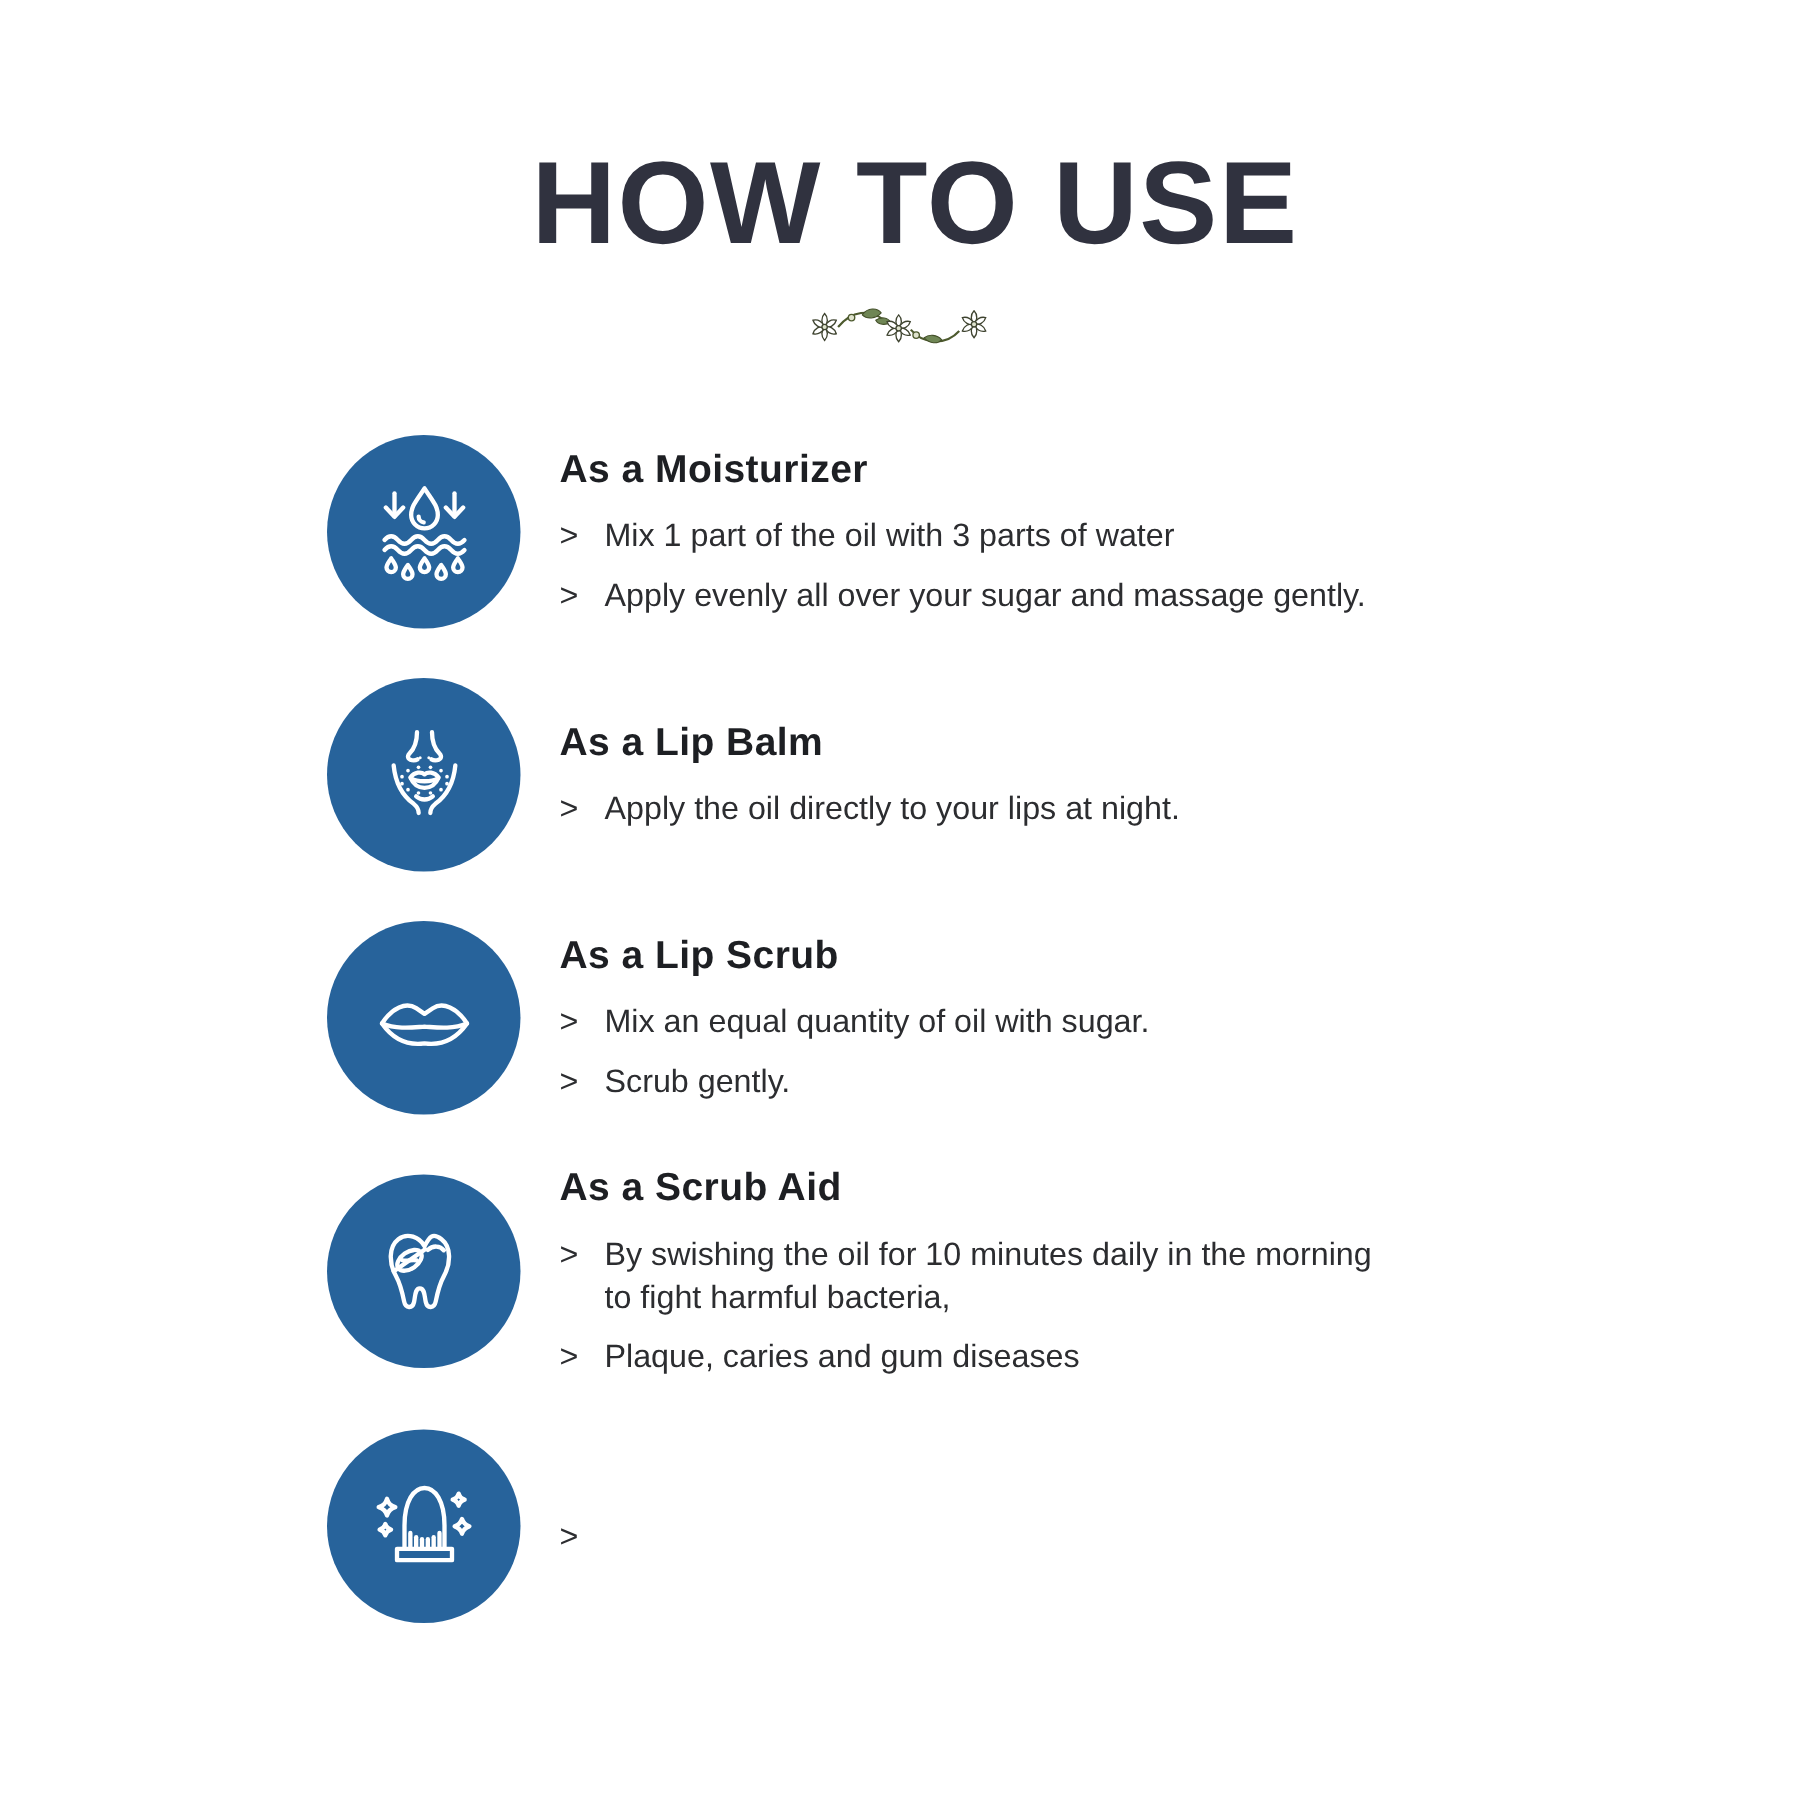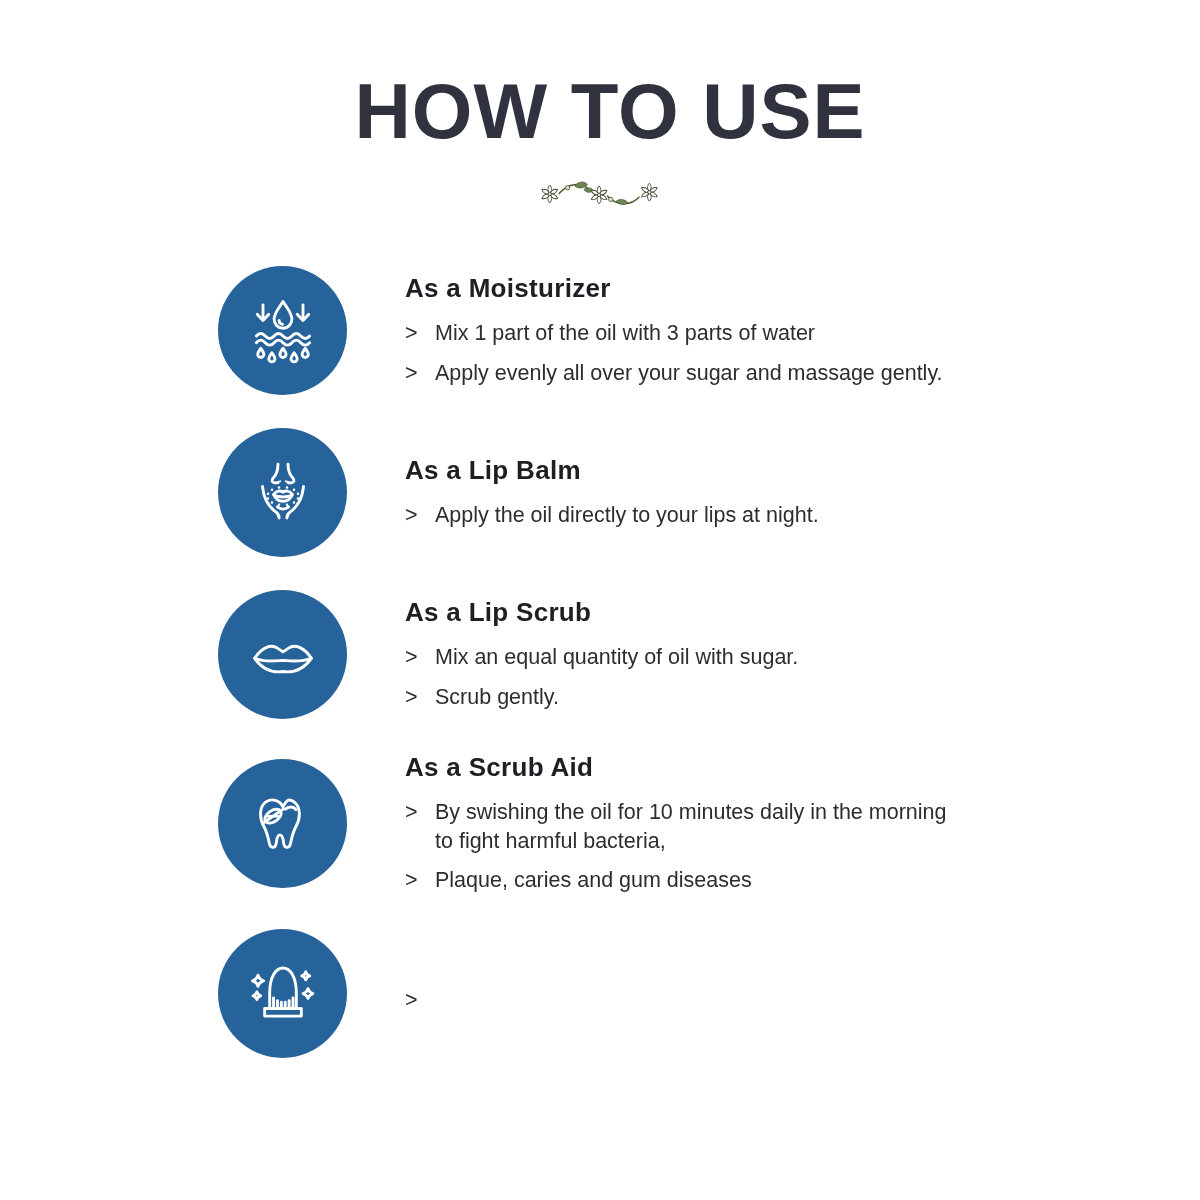--- a/index.html
+++ b/index.html
@@ -6,40 +6,40 @@
   html, body { background: #ffffff; }
   body {
     width: 1200px; height: 1200px;
     font-family: "Liberation Sans", sans-serif;
     color: #2c2d30;
     overflow: hidden;
   }
   .canvas { position: relative; width: 1200px; height: 1200px; background: #ffffff; }
 
   .title {
-    padding-top: 72px;
+    padding-top: 96px;
     text-align: center;
     font-size: 78px;
     font-weight: bold;
     letter-spacing: 1px;
     line-height: 1;
     color: #30323f;
     margin-left: 20px;
   }
 
   .ornament-wrap { display: flex; justify-content: center; margin-top: 24px; }
 
   .sections {
     margin: 52px 0 0 218px;
     width: 880px;
     display: flex;
     flex-direction: column;
     gap: 33px;
   }
-  .row { display: flex; align-items: center; gap: 58px; }
+  .row { display: flex; align-items: center; gap: 26px; }
   .circle {
     width: 129px; height: 129px;
     flex: 0 0 auto;
     border-radius: 50%;
     background: #27639b;
     display: flex; align-items: center; justify-content: center;
   }
   .circle svg { width: 80px; height: 80px; display: block; }
 
   .texts { flex: 1 1 auto; }

